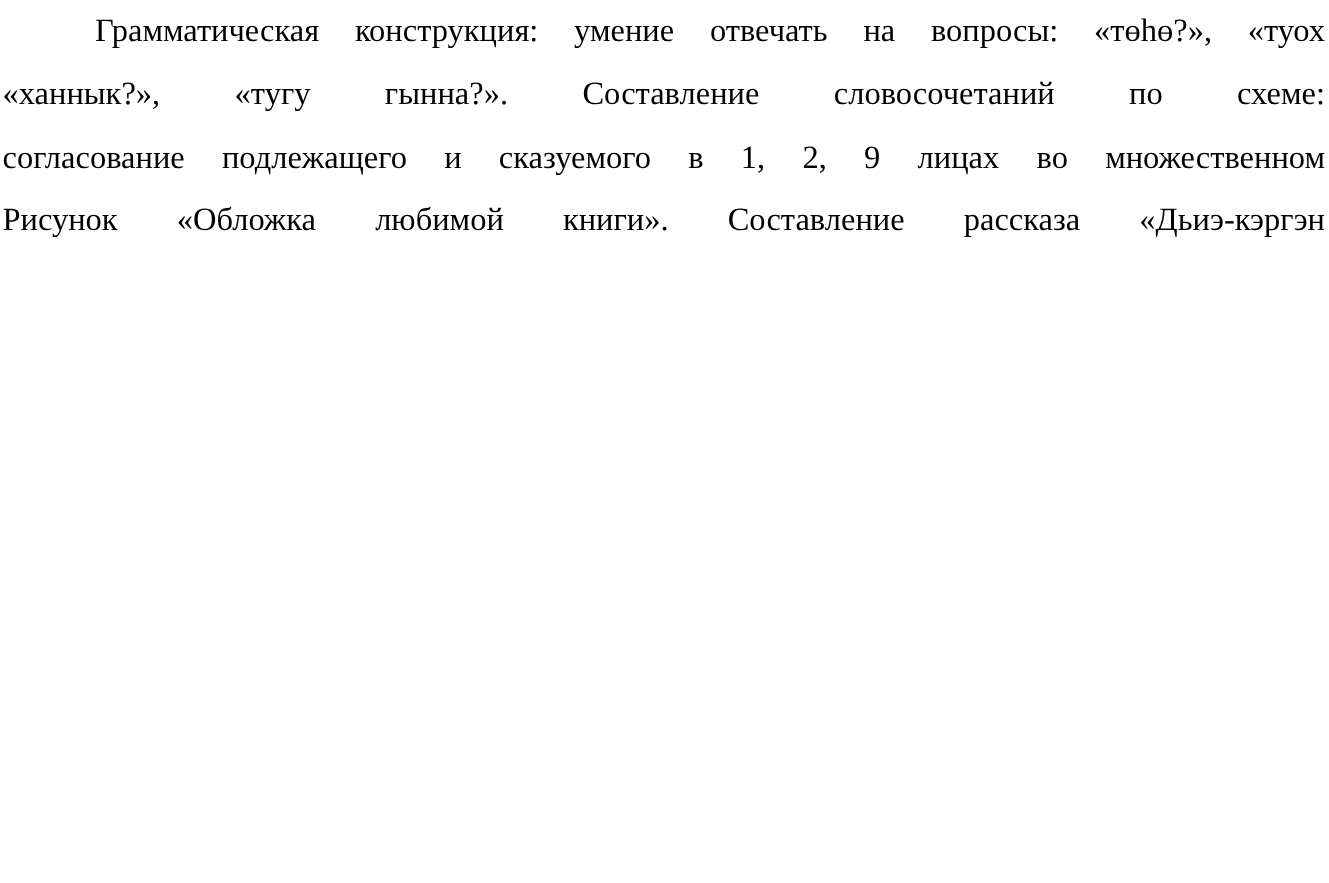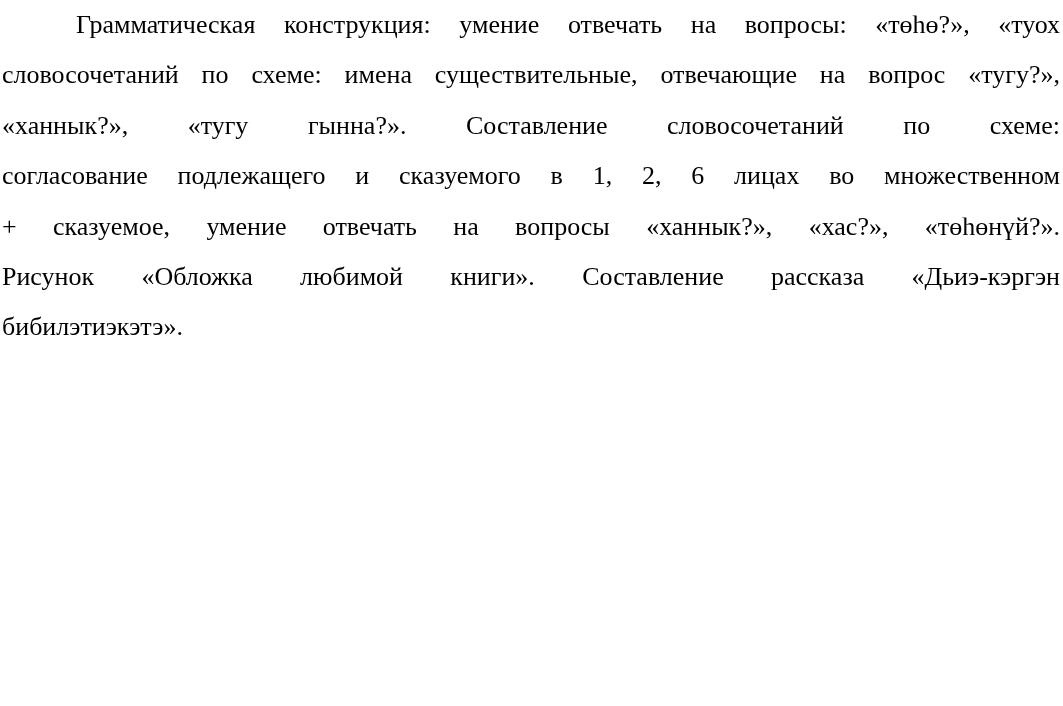--- a/index.html
+++ b/index.html
@@ -37,19 +37,16 @@
   .line-last {
     text-align-last: left;
     -moz-text-align-last: left;
   }
 </style>
 </head>
 <body>
 
 <div class="page">
   <div class="line line-first">Грамматическая конструкция: умение отвечать на вопросы: «төһө?», «туох</div>
-  <div class="line">словосочетаний по схеме: имена существительные, отвечающие на вопрос «тугу?»,</div>
   <div class="line">«ханнык?», «тугу гынна?». Составление словосочетаний по схеме:</div>
-  <div class="line">согласование подлежащего и сказуемого в 1, 2, 6 лицах во множественном</div>
-  <div class="line">+ сказуемое, умение отвечать на вопросы «ханнык?», «хас?», «төһөнүй?».</div>
+  <div class="line">согласование подлежащего и сказуемого в 1, 2, 9 лицах во множественном</div>
   <div class="line">Рисунок «Обложка любимой книги». Составление рассказа «Дьиэ-кэргэн</div>
-  <div class="line line-last">бибилэтиэкэтэ».</div>
 </div>
 
 </body></html>

